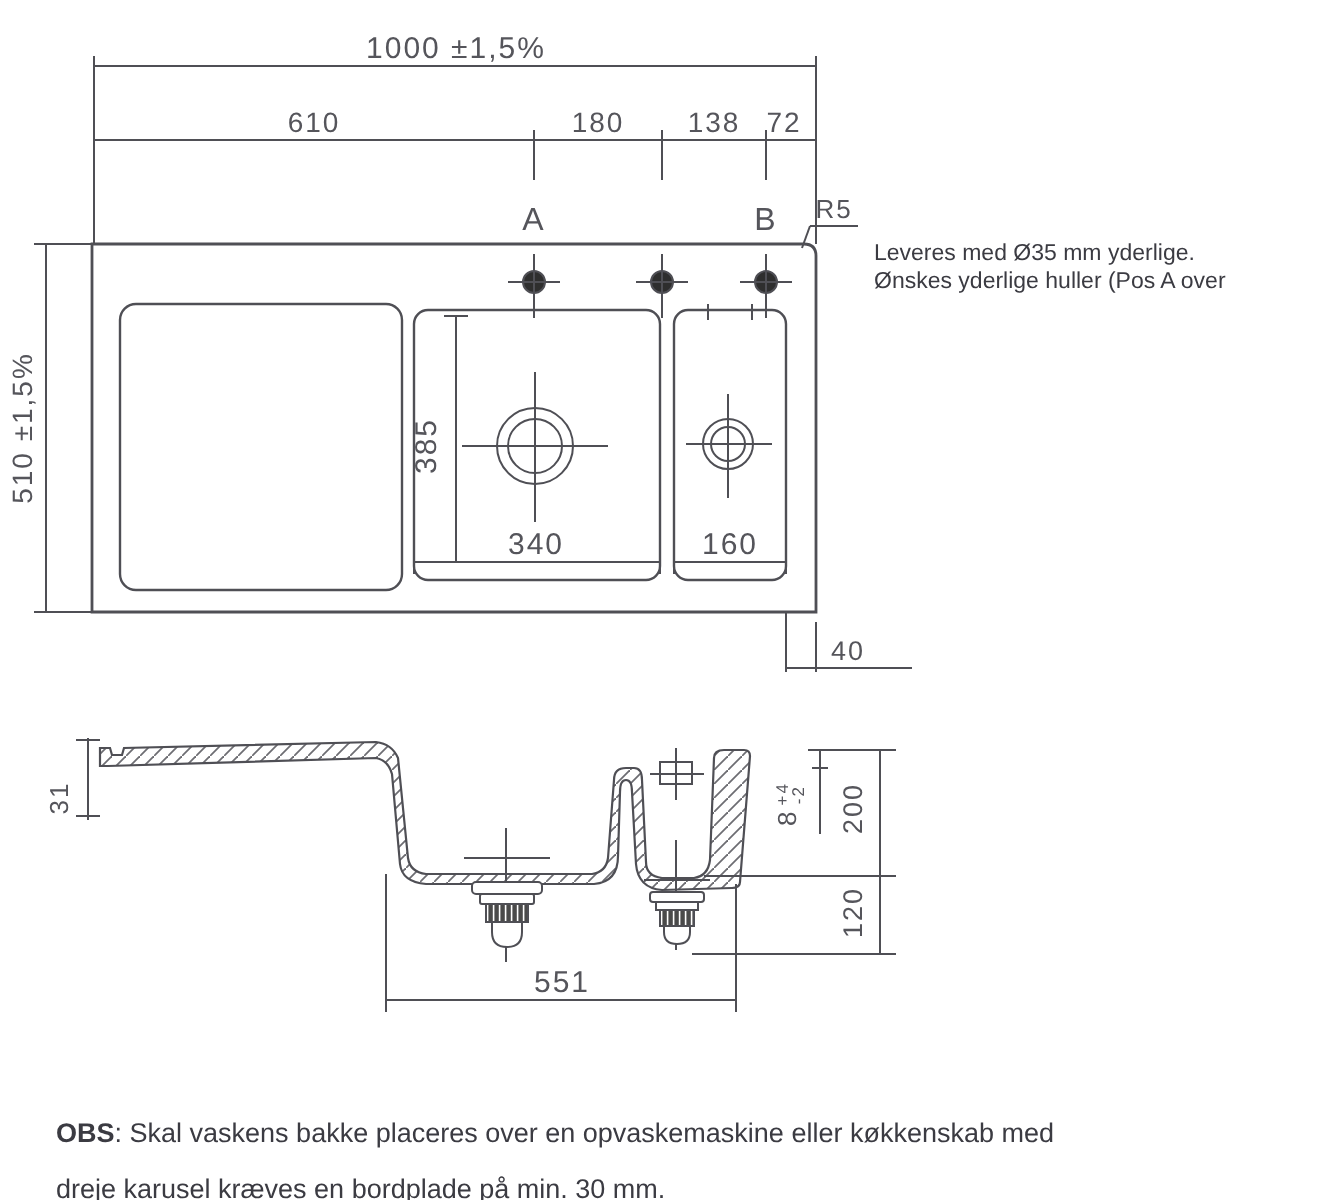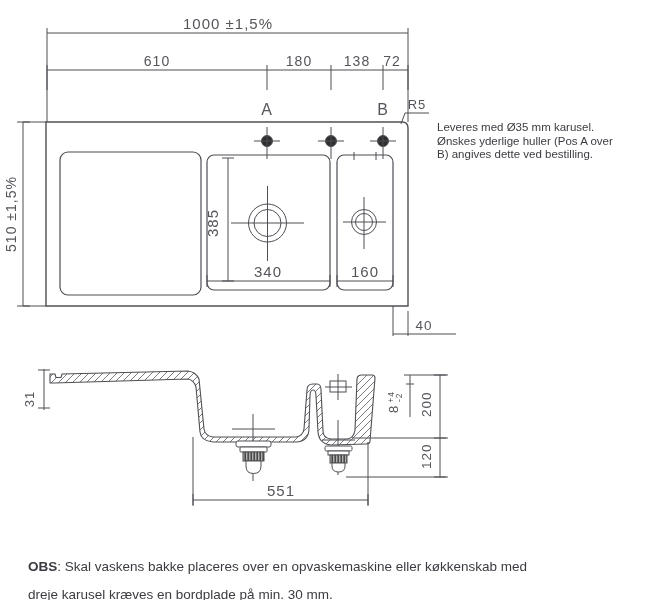--- a/index.html
+++ b/index.html
@@ -218,20 +218,19 @@
       <line x1="368" y1="442" x2="368" y2="505"></line>
       <line x1="193" y1="500" x2="368" y2="500"></line>
       <line x1="193" y1="494" x2="193" y2="506"></line>
       <line x1="368" y1="494" x2="368" y2="506"></line>
     </g>
     <text class="dimtext" x="281" y="496" font-size="15" text-anchor="middle" stroke="none">551</text>
   </g>
 </svg>
 
 <div class="note">
-  <div>Leveres med Ø35 mm karusel.</div>
+  <div>Leveres med Ø35 mm yderlige.</div>
   <div>Ønskes yderlige huller (Pos A over</div>
-  <div>B) angives dette ved bestilling.</div>
 </div>
 
 <div class="obs"><b>OBS</b><span>: Skal vaskens bakke placeres over en opvaskemaskine eller køkkenskab med dreje karusel kræves en bordplade på min. 30 mm.</span></div>
 
 </div>
 
 </body></html>

